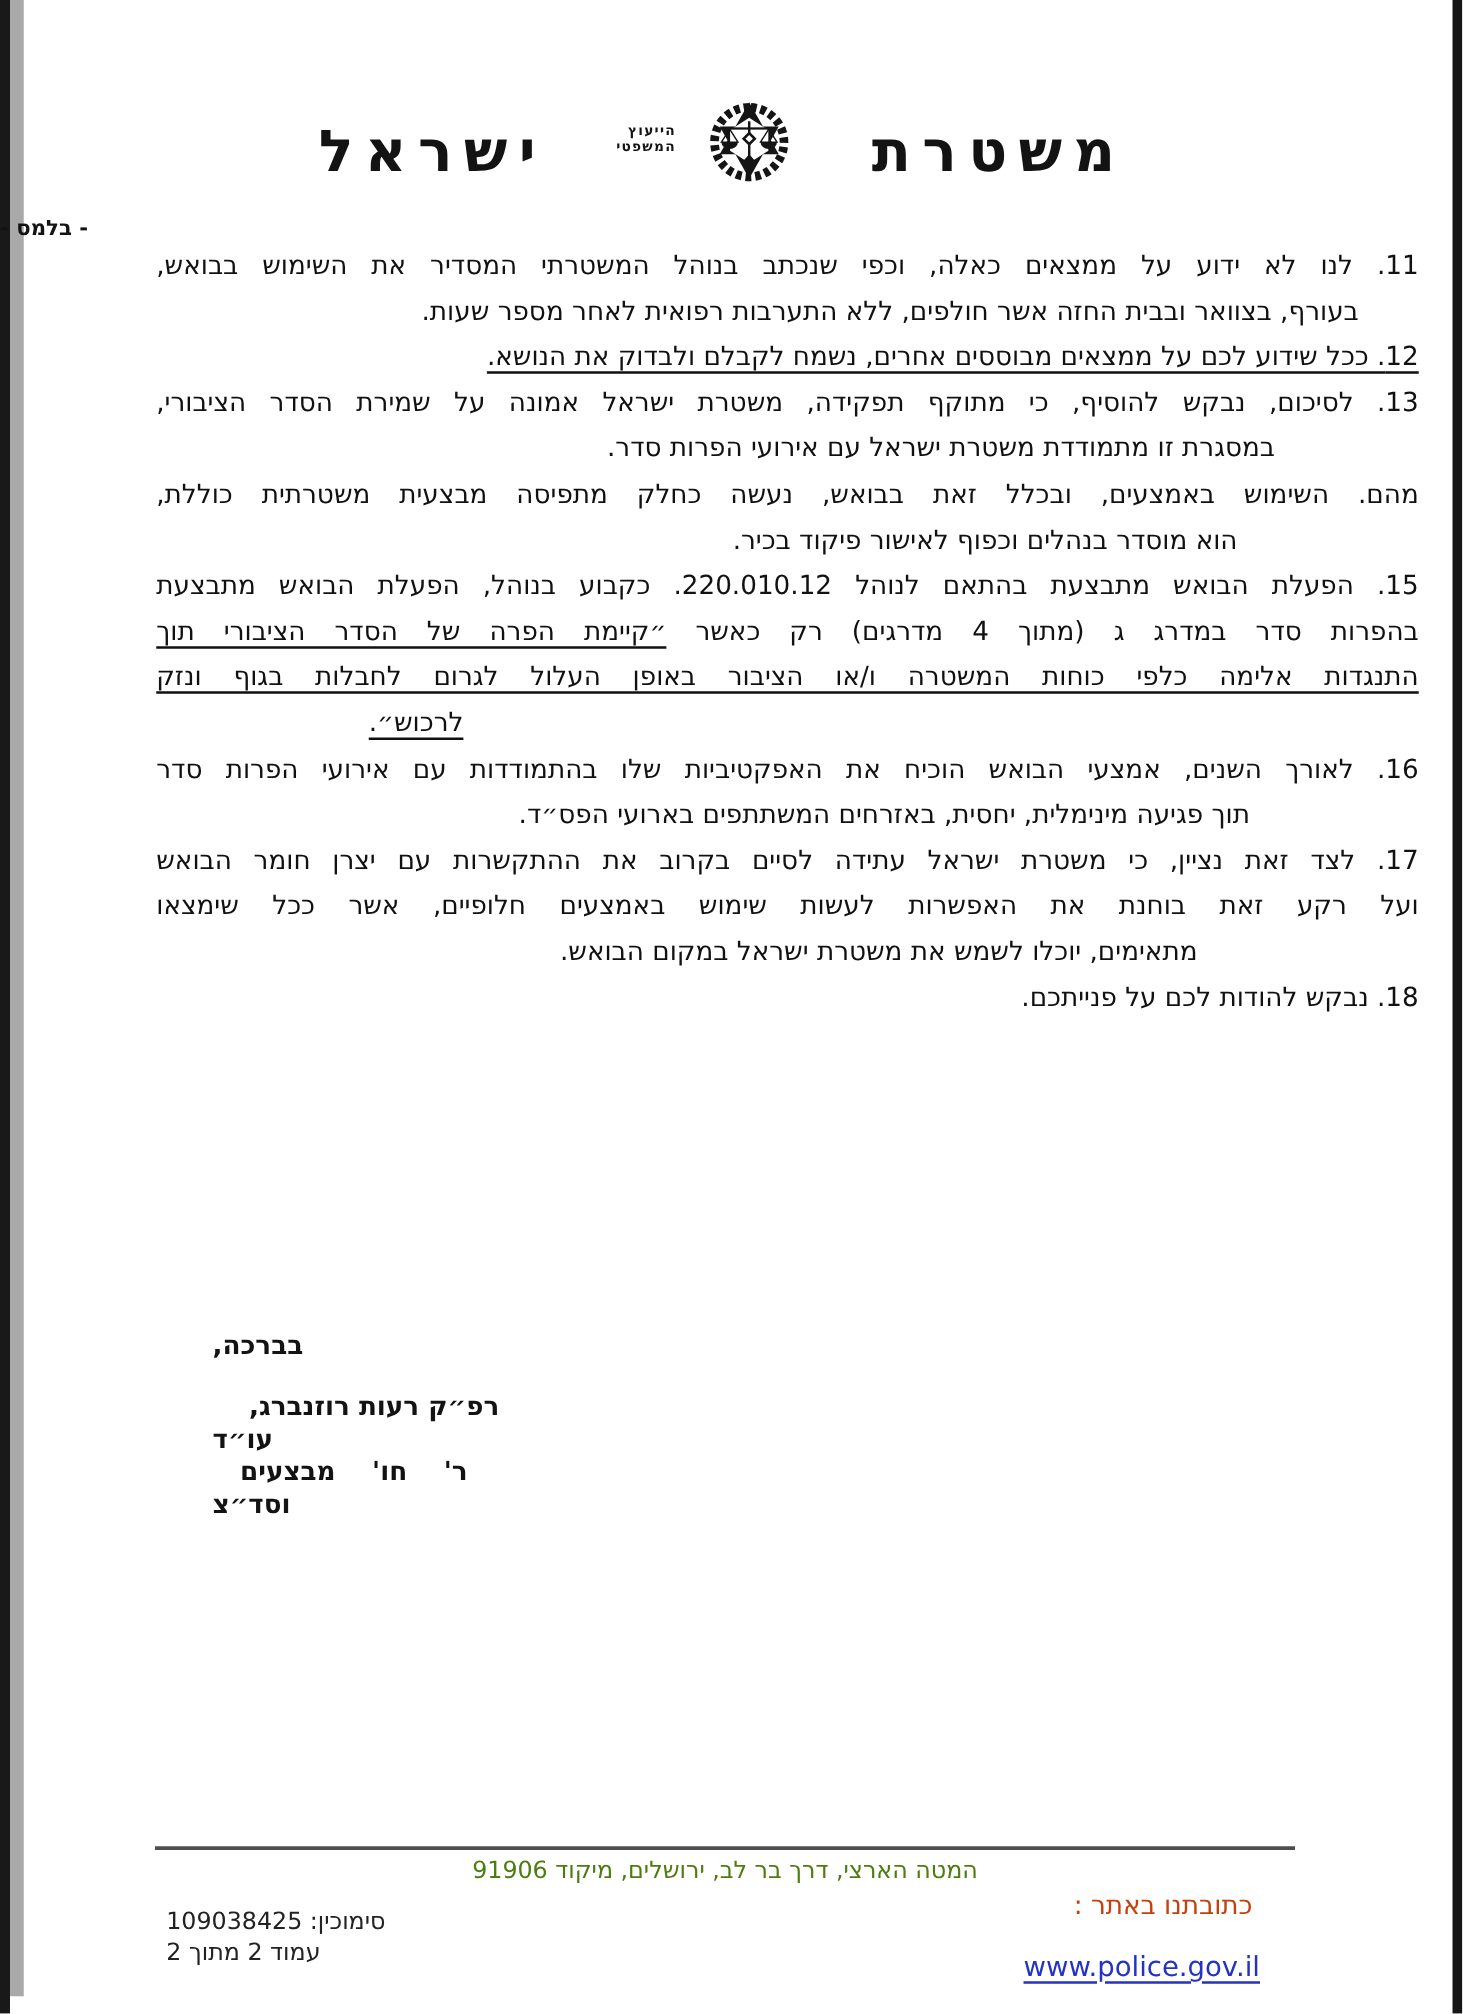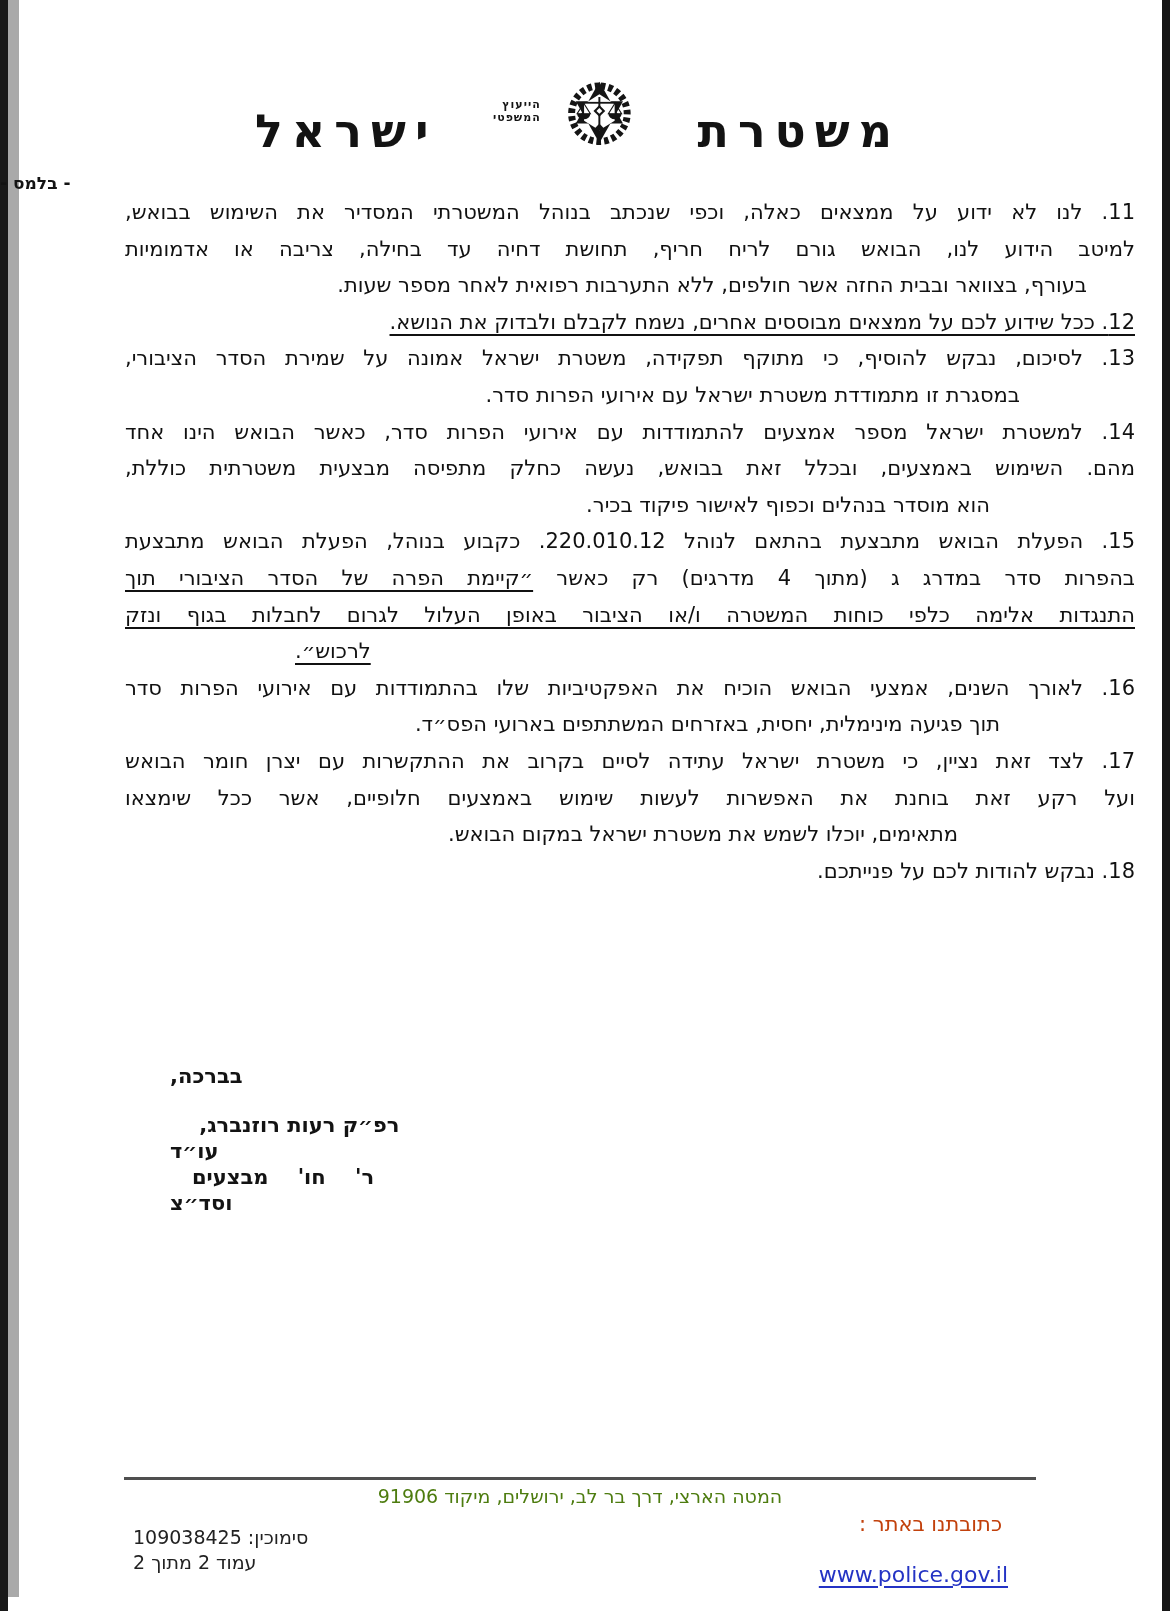--- a/index.html
+++ b/index.html
@@ -7,21 +7,21 @@
     position:relative;width:1170px;height:1611px;background:#ffffff;
     font-family:"DejaVu Sans",sans-serif;color:#131313;overflow:hidden;
   }
   
   .edge-left-black{position:absolute;left:0;top:0;width:8px;height:1611px;background:#191919;}
   .edge-left-grey{position:absolute;left:8px;top:0;width:11px;height:1597px;background:#a9a9a9;}
   .edge-right-black{position:absolute;right:0;top:0;width:8px;height:1611px;background:#161616;}
 
   
   .header{position:absolute;top:64px;left:0;right:14px;display:flex;justify-content:center;align-items:flex-start;gap:40px;direction:rtl;}
-  .title{font-weight:bold;font-size:46px;letter-spacing:9px;margin-top:40px;color:#131313;white-space:nowrap;}
+  .title{font-weight:bold;font-size:46px;letter-spacing:9px;margin-top:30px;color:#131313;white-space:nowrap;}
   .emblem-wrap{display:flex;align-items:center;width:180px;}
   .logo-caption{font-size:11px;font-weight:bold;margin-top:-4px;letter-spacing:1px;color:#131313;}
   .classification{position:absolute;top:173px;left:0;right:14px;text-align:left;font-weight:bold;font-size:17px;color:#131313;}
 
   
   .doc-lines{
     position:absolute;top:194px;left:125px;right:35px;direction:rtl;
     font-size:21px;line-height:36.6px;color:#111111;
   }
   .line{height:36.6px;}
@@ -74,26 +74,24 @@
       </svg>
       <div class="logo-caption">הייעוץ המשפטי</div>
     </div>
     <div class="title">ישראל</div>
   </div>
 
   <div class="classification">- בלמס -</div>
 
   <div class="doc-lines" id="doc-lines">
       <div class="line l-justify"><span>11. לנו לא ידוע על ממצאים כאלה, וכפי שנכתב בנוהל המשטרתי המסדיר את השימוש בבואש,</span></div>
-      <div class="line l-justify"><span>למיטב הידוע לנו, הבואש גורם לריח חריף, תחושת דחיה עד בחילה, צריבה או אדמומיות</span></div>
       <div class="line l-right" style="padding-right: 48px;"><span>בעורף, בצוואר ובבית החזה אשר חולפים, ללא התערבות רפואית לאחר מספר שעות.</span></div>
       <div class="line l-right"><span class="u">12. ככל שידוע לכם על ממצאים מבוססים אחרים, נשמח לקבלם ולבדוק את הנושא.</span></div>
       <div class="line l-justify"><span>13. לסיכום, נבקש להוסיף, כי מתוקף תפקידה, משטרת ישראל אמונה על שמירת הסדר הציבורי,</span></div>
       <div class="line l-right" style="padding-right: 115px;"><span>במסגרת זו מתמודדת משטרת ישראל עם אירועי הפרות סדר.</span></div>
-      <div class="line l-justify"><span>14. למשטרת ישראל מספר אמצעים להתמודדות עם אירועי הפרות סדר, כאשר הבואש הינו אחד</span></div>
       <div class="line l-justify"><span>מהם. השימוש באמצעים, ובכלל זאת בבואש, נעשה כחלק מתפיסה מבצעית משטרתית כוללת,</span></div>
       <div class="line l-right" style="padding-right: 145px;"><span>הוא מוסדר בנהלים וכפוף לאישור פיקוד בכיר.</span></div>
       <div class="line l-justify"><span>15. הפעלת הבואש מתבצעת בהתאם לנוהל 220.010.12. כקבוע בנוהל, הפעלת הבואש מתבצעת</span></div>
       <div class="line l-justify"><span>בהפרות סדר במדרג ג (מתוך 4 מדרגים) רק כאשר </span><span class="u">״קיימת הפרה של הסדר הציבורי תוך</span></div>
       <div class="line l-justify"><span class="u">התנגדות אלימה כלפי כוחות המשטרה ו/או הציבור באופן העלול לגרום לחבלות בגוף ונזק</span></div>
       <div class="line l-left" style="padding-left: 170px;"><span class="u">לרכוש״.</span></div>
       <div class="line l-justify"><span>16. לאורך השנים, אמצעי הבואש הוכיח את האפקטיביות שלו בהתמודדות עם אירועי הפרות סדר</span></div>
       <div class="line l-right" style="padding-right: 135px;"><span>תוך פגיעה מינימלית, יחסית, באזרחים המשתתפים בארועי הפס״ד.</span></div>
       <div class="line l-justify"><span>17. לצד זאת נציין, כי משטרת ישראל עתידה לסיים בקרוב את ההתקשרות עם יצרן חומר הבואש</span></div>
       <div class="line l-justify"><span>ועל רקע זאת בוחנת את האפשרות לעשות שימוש באמצעים חלופיים, אשר ככל שימצאו</span></div>

